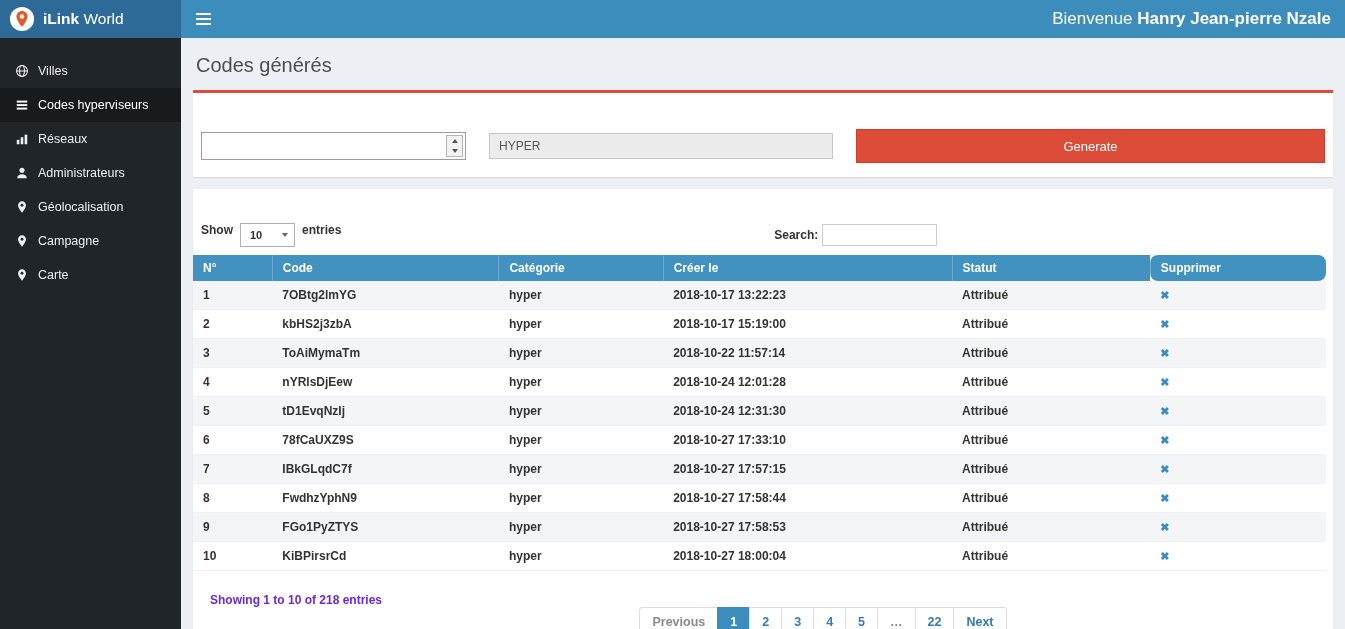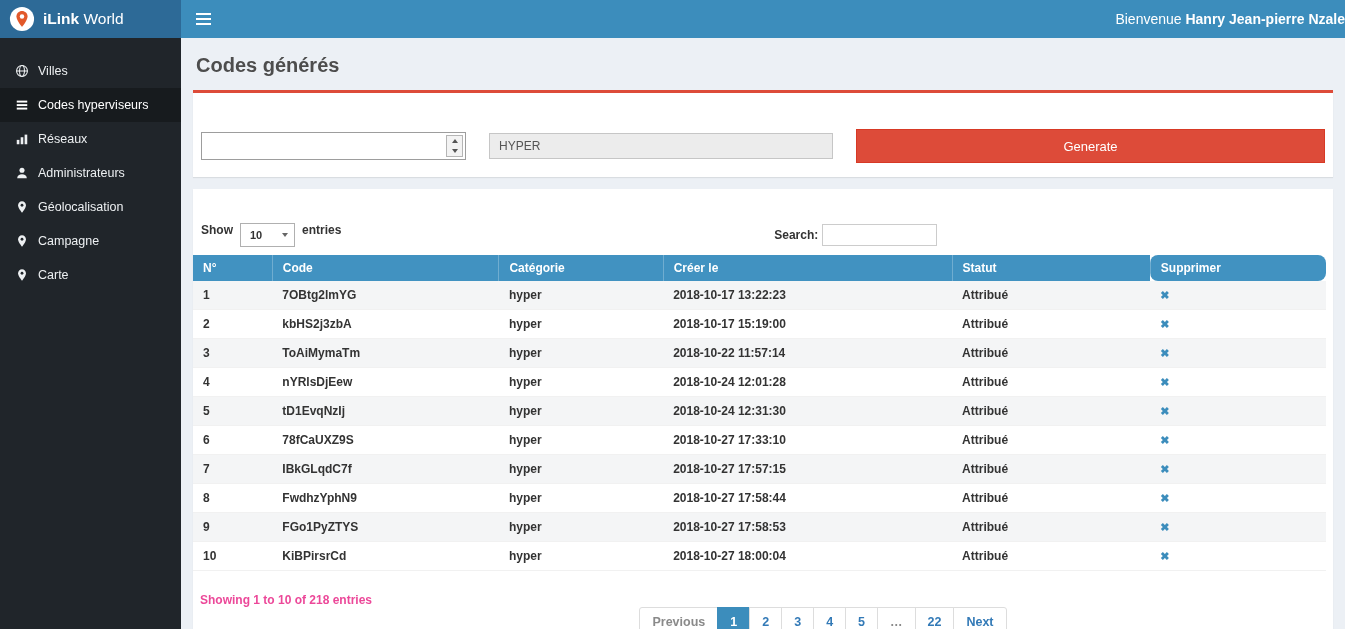--- a/index.html
+++ b/index.html
@@ -32,25 +32,25 @@
 
   
   .main { flex: 1; display: flex; flex-direction: column; min-width: 0; }
   .navbar { height: 38px; background: #3c8dbc; display: flex; align-items: center; flex: none; }
   .hamburger {
     width: 44px; height: 38px; display: flex; flex-direction: column;
     justify-content: center; align-items: center; gap: 3px; cursor: pointer;
   }
   .hamburger .bar { width: 15px; height: 2px; background: #fff; }
   .navbar-spacer { flex: 1; }
-  .welcome { color: #fff; font-size: 14px; }
+  .welcome { color: #fff; font-size: 17px; padding-right: 14px; }
   .welcome .wb { font-weight: 700; }
 
   .content { padding: 0 12px; flex: 1; }
-  .page-title { font-size: 20px; font-weight: 700; color: #4d4d4d; margin: 16px 0 13px 3px; }
+  .page-title { font-size: 20px; font-weight: 400; color: #4d4d4d; margin: 16px 0 13px 3px; }
 
   
   .form-box {
     background: #fff; border-top: 3px solid #dd4b39;
     box-shadow: 0 1px 1px rgba(0,0,0,.08);
     padding: 36px 8px 14px; display: flex; align-items: center; gap: 23px;
   }
   .num-input { width: 263px; height: 26px; border: 1px solid #9d9d9d; background: #fff; position: relative; flex: none; }
   .num-field {
     position: absolute; top: 0; left: 0; bottom: 0; right: 24px; width: calc(100% - 24px);
@@ -97,21 +97,21 @@
   .data th:nth-child(2) { width: 20%; }
   .data th:nth-child(3) { width: 14.5%; }
   .data th:nth-child(4) { width: 25.5%; }
   .data th:nth-child(5) { width: 17.5%; }
   .data th:nth-child(6) { width: 15.5%; border-radius: 8px; }
   .data tbody td { font-size: 12px; font-weight: 600; color: #333; padding: 7px 10px; border-bottom: 1px solid #f1f1f1; }
   .data tbody tr.stripe { background: #f4f5f6; }
   .delete-x { color: #3c8dbc; font-size: 11px; font-weight: 700; cursor: pointer; }
 
   .table-footer { position: relative; padding: 12px 10px 0; }
-  .showing { position: absolute; left: 7px; top: 22px; font-size: 12px; font-weight: 700; color: #ec4899; }
+  .showing { position: absolute; left: 17px; top: 22px; font-size: 12px; font-weight: 700; color: #6d28d9; }
   .pagination { display: flex; justify-content: center; transform: translateX(60px); margin-top: 24px; }
   .page-btn {
     border: 1px solid #ddd; background: #fff; color: #337ab7; font-size: 12.5px; font-weight: 600;
     padding: 7px 12px; margin-left: -1px; cursor: pointer; user-select: none;
   }
   .page-btn:first-child { border-radius: 3px 0 0 3px; margin-left: 0; }
   .page-btn:last-child { border-radius: 0 3px 3px 0; }
   .page-btn.active { background: #3c8dbc; border-color: #3c8dbc; color: #fff; }
   .page-btn.disabled { color: #8a8a8a; cursor: default; }
 </style>

